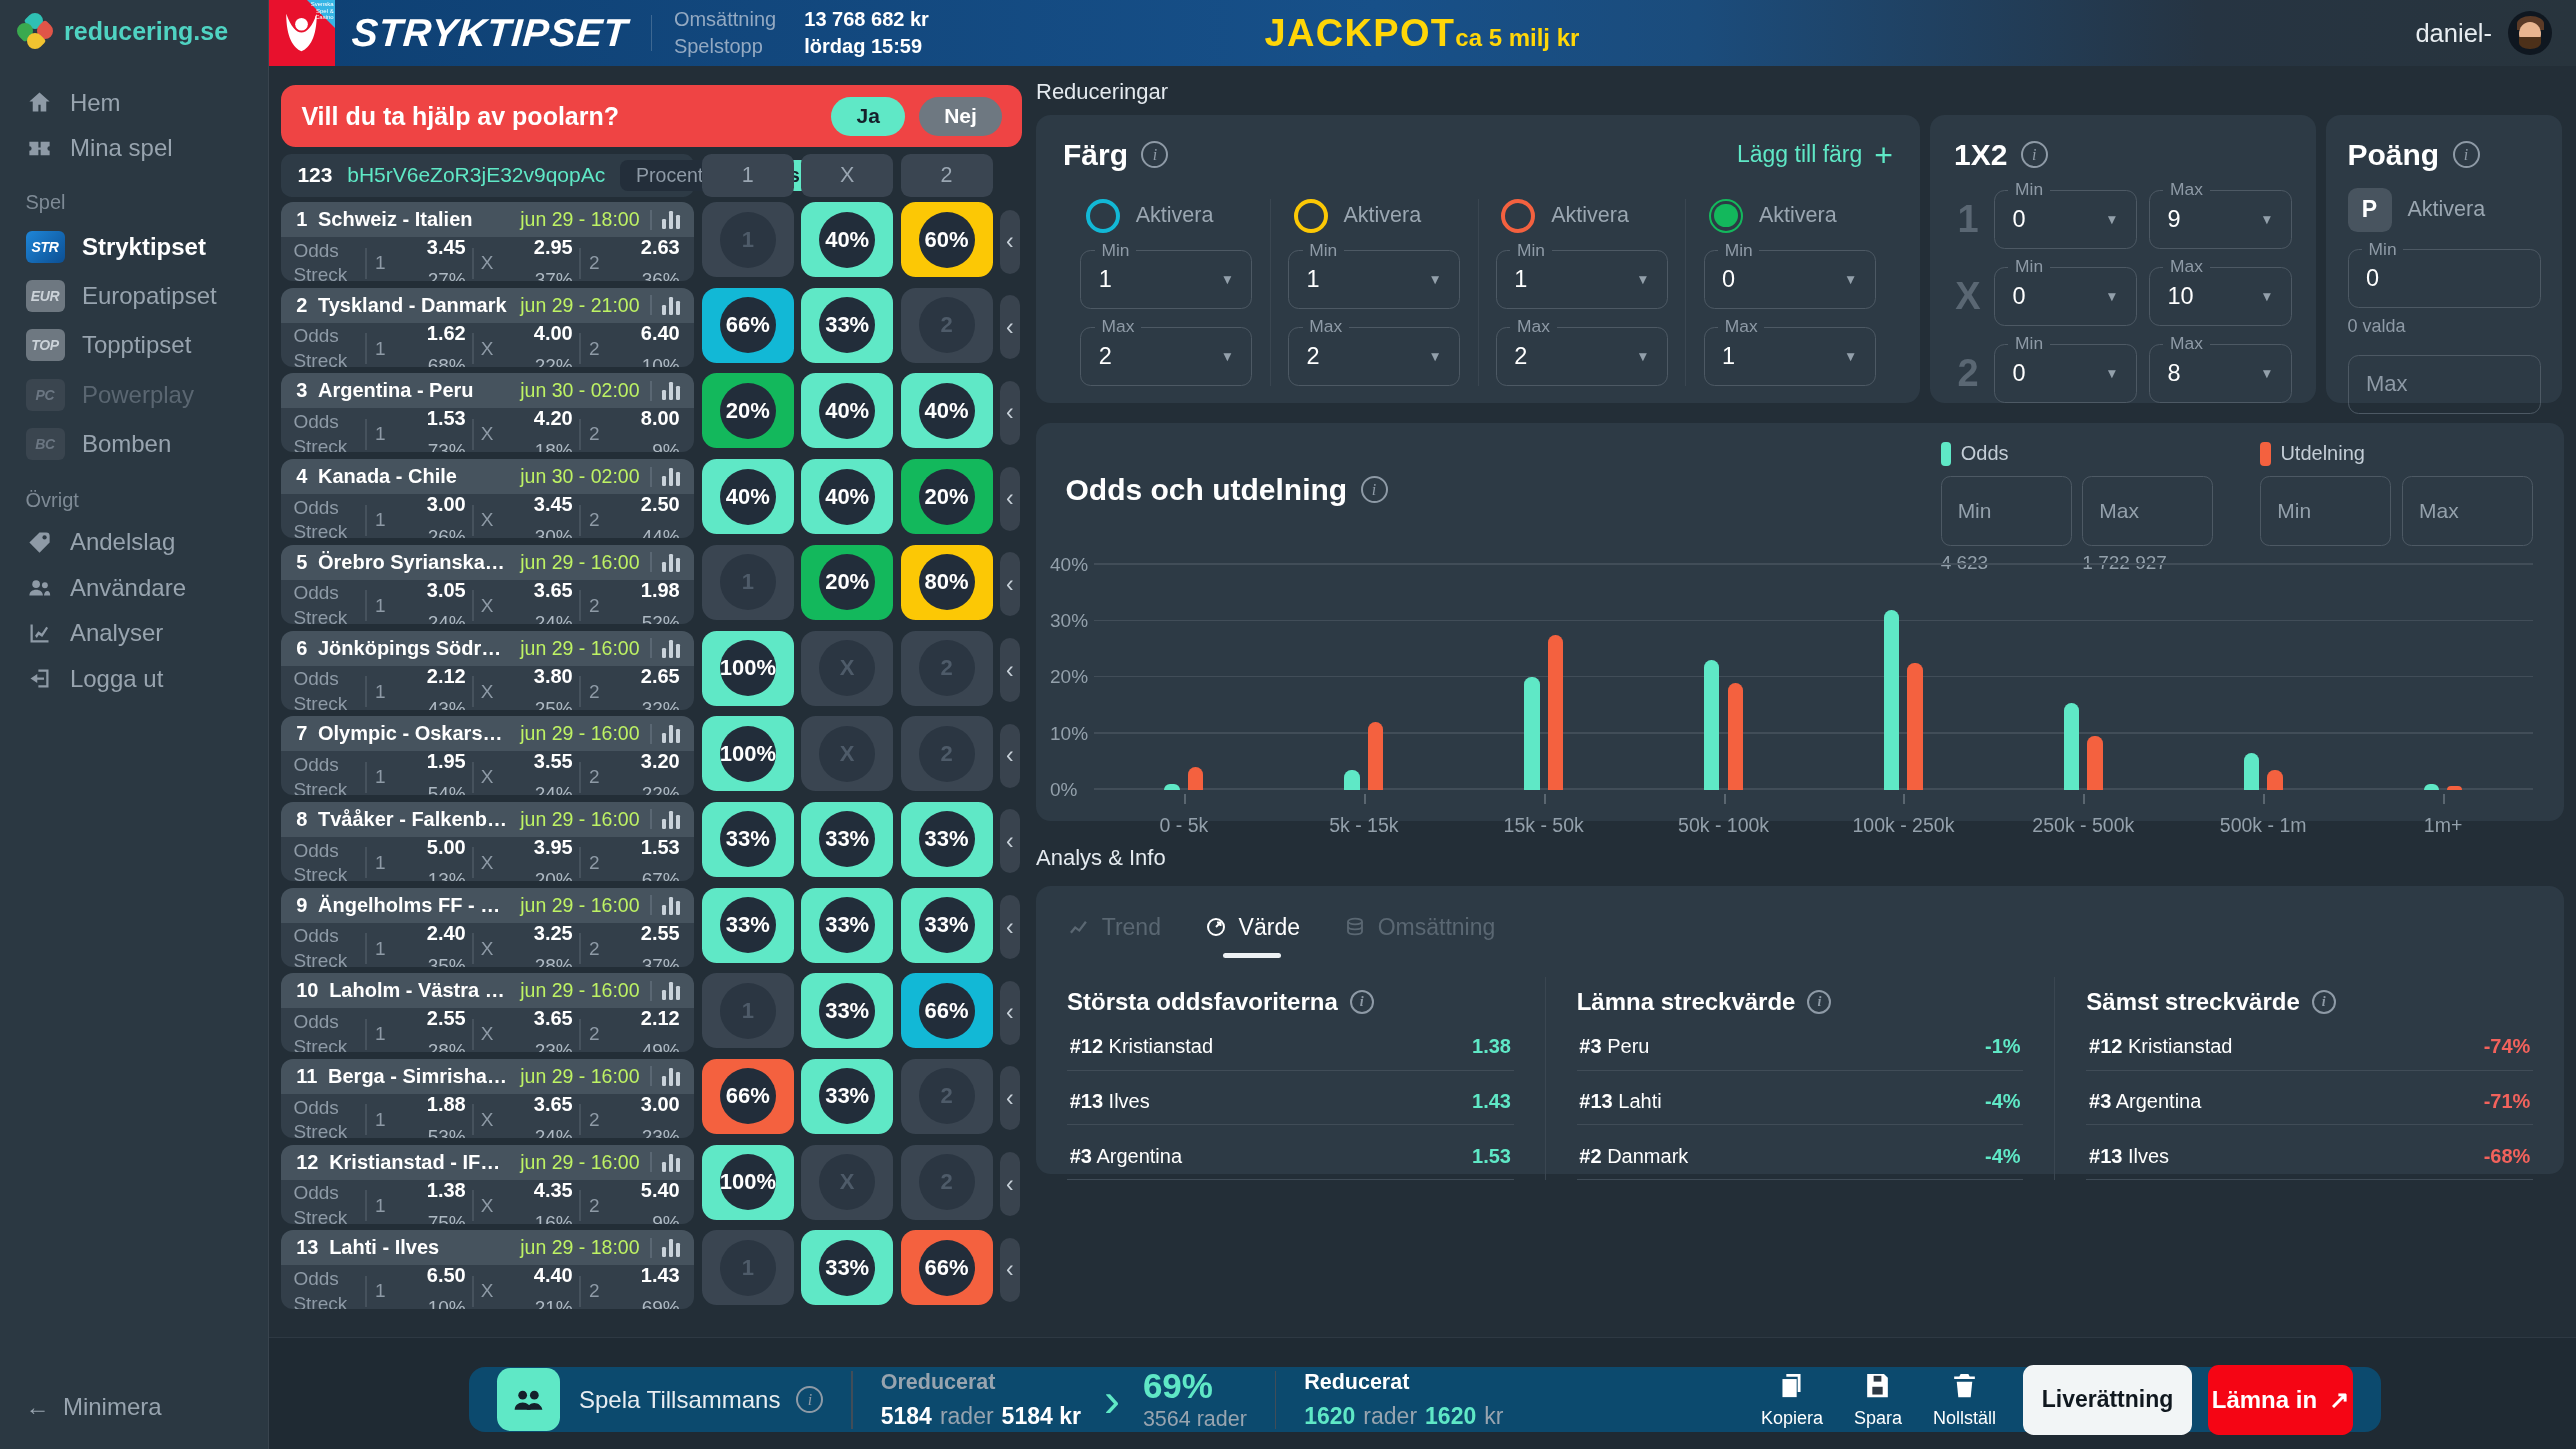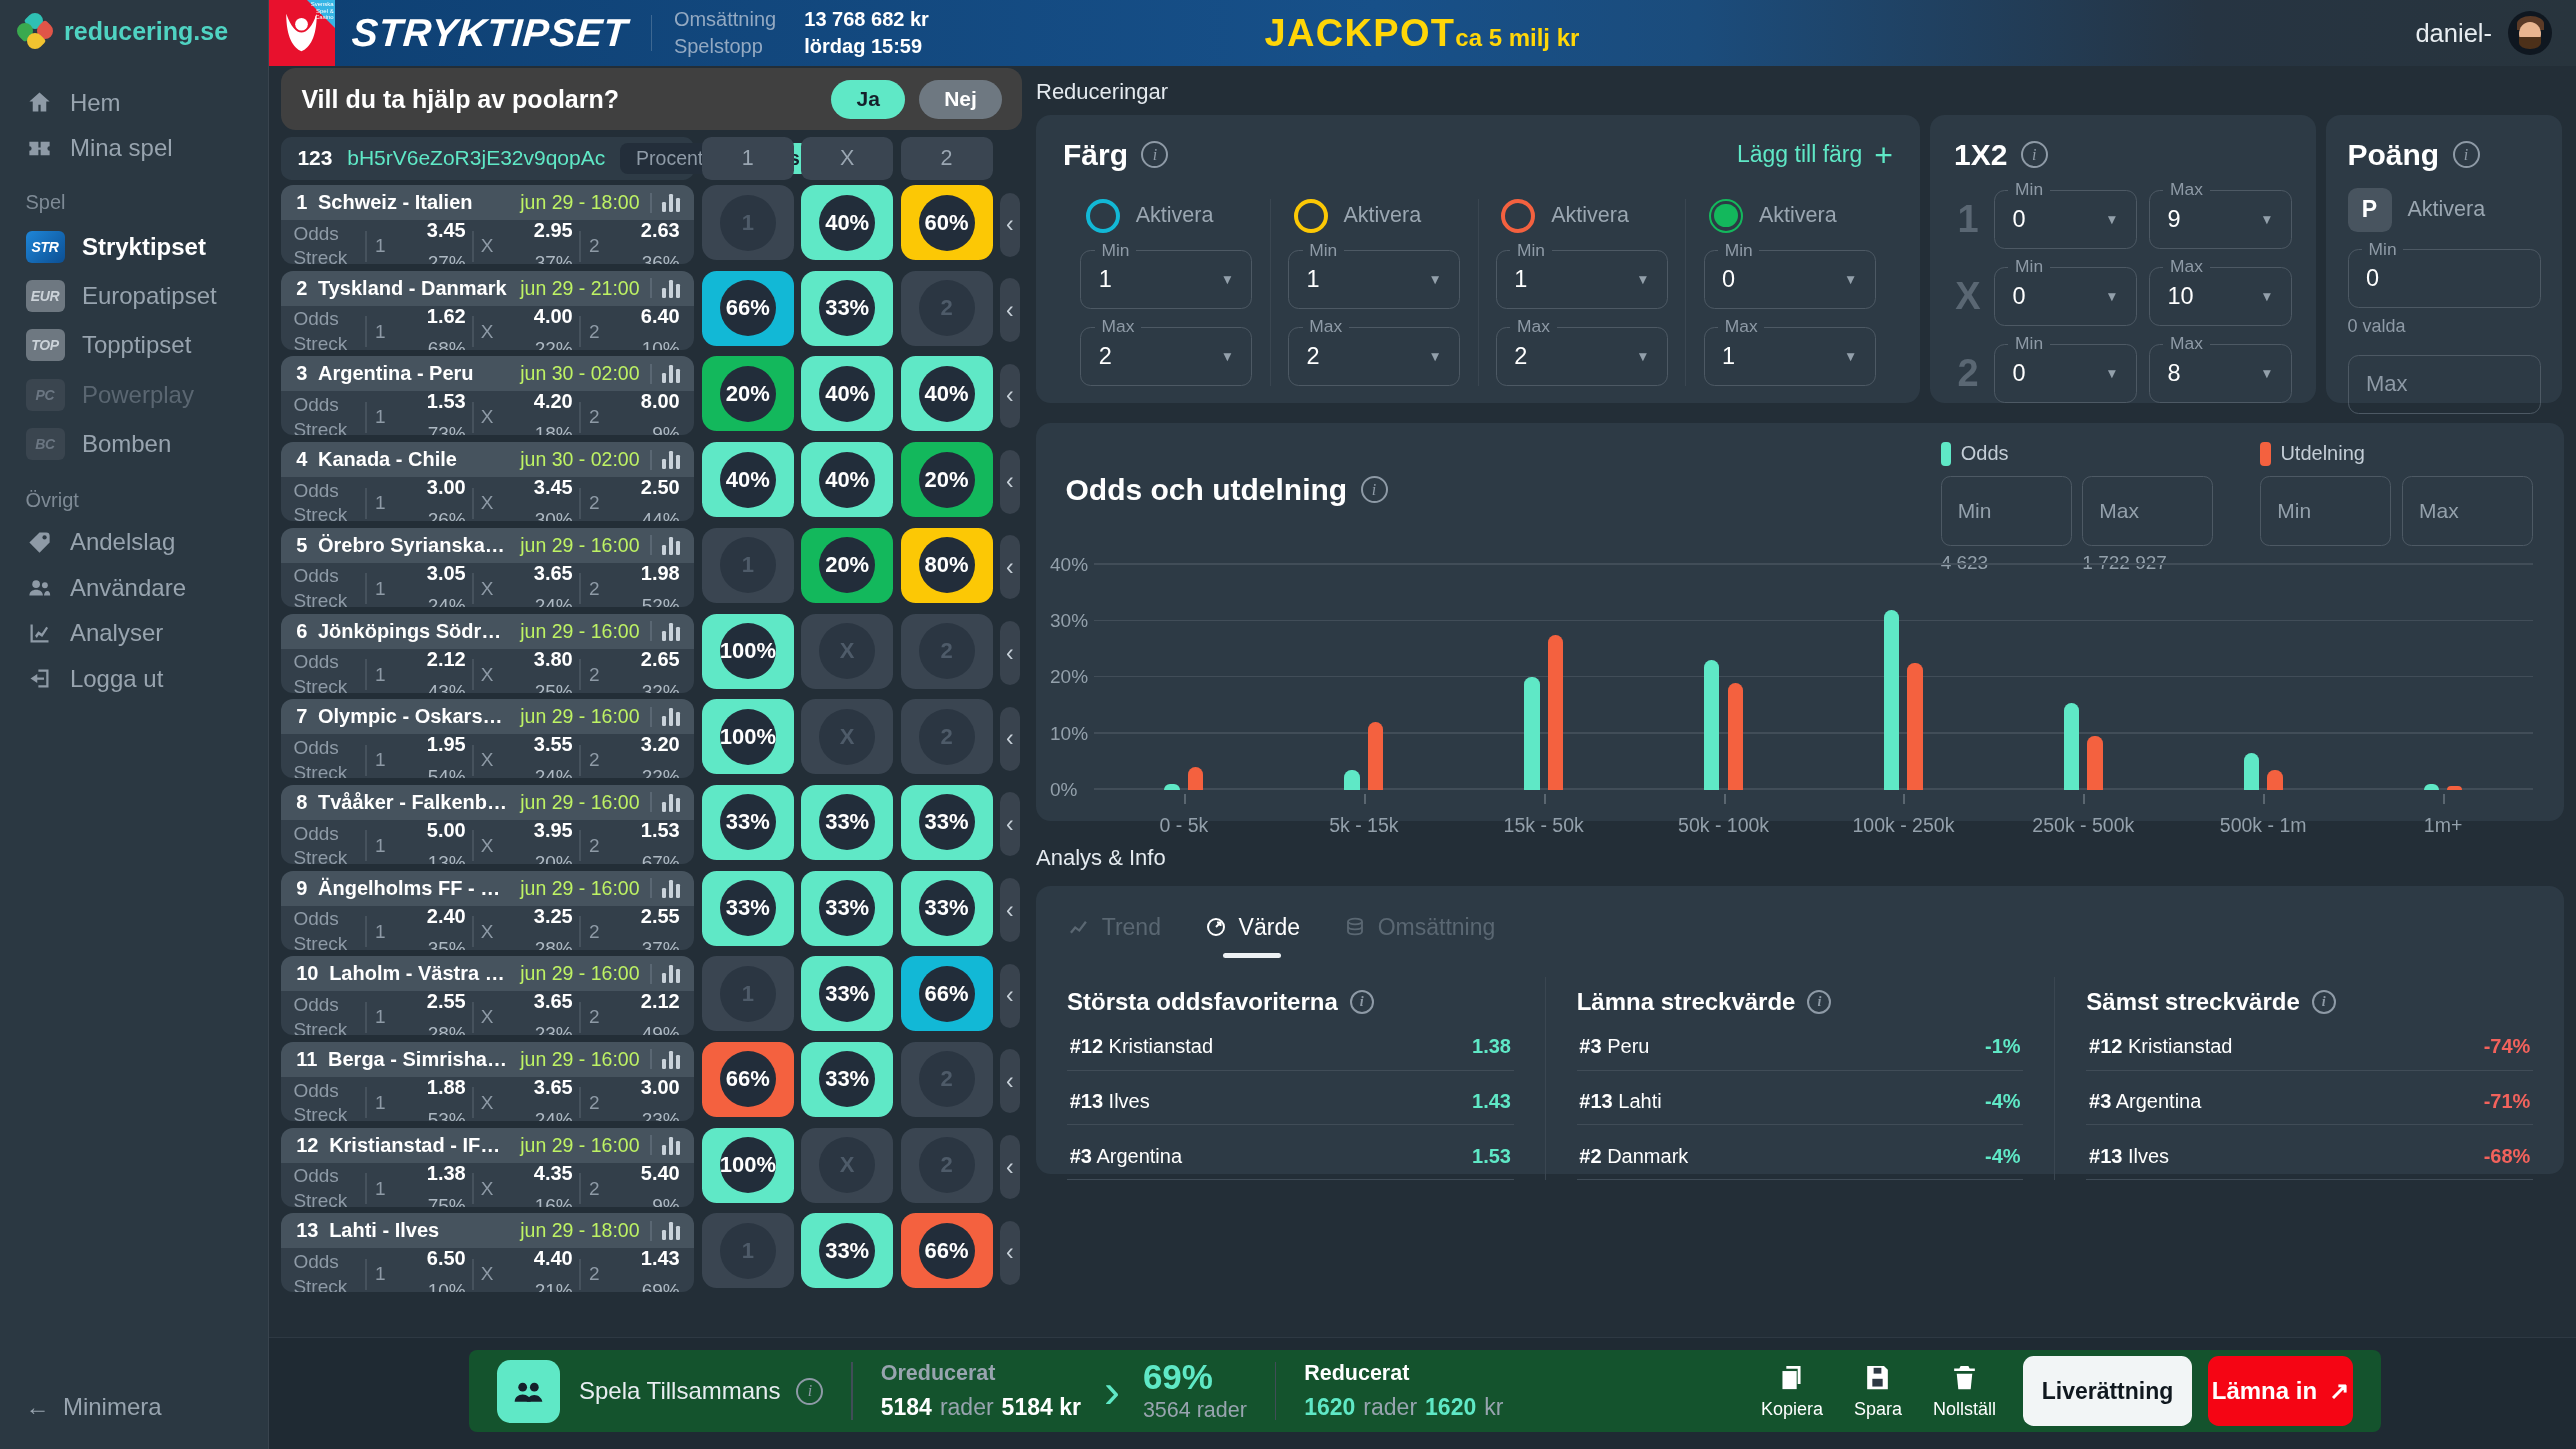--- a/index.html
+++ b/index.html
@@ -52,21 +52,21 @@
   .avatar .hair{position:absolute;top:4.7px;left:8.7px;width:27px;height:14.8px;border-radius:50% 50% 0 0;background:#5B3A26}
   .avatar .face{position:absolute;top:11.4px;left:11.4px;width:21.5px;height:24px;border-radius:50%;background:#E9B590}
   .avatar .beard{position:absolute;top:25.5px;left:11.4px;width:21.5px;height:12px;border-radius:0 0 50% 50%;background:#4C3019}
 
   
   .main{position:absolute;left:268px;top:66px;right:0;bottom:0;background:#232E37}
   .footer-strip{position:absolute;left:0;right:0;bottom:0;height:111px;background:#1F2A33;border-top:1.3px solid #2E3943}
 
   
   .coupon{position:absolute;left:13.4px;top:0;width:741px}
-  .help-card{margin-top:2px;height:62px;background:#404040;border-radius:14.8px;display:flex;align-items:center;padding:0 20px;box-sizing:border-box;gap:13.4px}
+  .help-card{margin-top:19px;height:62px;background:#ef4444;border-radius:14.8px;display:flex;align-items:center;padding:0 20px;box-sizing:border-box;gap:13.4px}
   .help-q{font-size:25px;font-weight:800}
   .pill-btn{height:39px;border-radius:19.5px;font-size:21px;display:grid;place-items:center;padding:0 25.5px}
   .btn-ja{margin-left:auto;background:#5FE8C6;color:#15202B;font-weight:800}
   .btn-nej{background:#6E7881;color:#fff;font-weight:700}
   .coupon-grid{display:grid;grid-template-columns:413px 92px 92px 92px 20px;column-gap:7.4px}
   .header-row{margin-top:6.7px;height:43px}
   .hash-card{background:#2E3B46;border-radius:10.7px;display:flex;align-items:center;gap:14.8px;padding:0 16px;font-size:21px}
   .hash-nr{font-weight:800}
   .hash-id{color:#5FE8C6}
   .mode-pill{margin-left:auto;height:31px;border-radius:8px;padding:0 16px;display:grid;place-items:center;font-size:19.5px;background:#232E3A;color:#8E9AA6}
@@ -167,21 +167,21 @@
   .acol:first-child{border-left:none}
   .ahead{display:flex;align-items:center;gap:12px;font-size:24px;font-weight:800;margin-top:10.7px}
   .ahead .info-i{width:24px;height:24px;font-size:14px}
   .arow{display:flex;justify-content:space-between;align-items:center;padding:19.5px 2.7px 11.4px;border-bottom:1.3px solid #404C57;font-size:20px}
   .aname b{font-weight:800}
   .aval{font-weight:700}
   .aval.positive{color:#5FE8C6}
   .aval.negative{color:#F2625C}
 
   
-  .footer-bar{position:absolute;left:201px;bottom:17px;width:1912px;height:82px;background:#14532d;border-radius:8px;
+  .footer-bar{position:absolute;left:201px;bottom:17px;width:1912px;height:65px;background:#0c4a6e;border-radius:16px;
               display:flex;align-items:center;padding:0 28px;box-sizing:border-box;z-index:6}
   .pt-btn{width:63px;height:63px;border-radius:13.4px;background:#5FE8C6;display:grid;place-items:center;color:#15202B;flex:none}
   .pt-label{font-size:24px;color:#E8EDF1;margin:0 16px 0 19px}
   .f-sep{width:1.3px;height:58px;background:#414D58;margin:0 28px;flex:none}
   .f-block{display:flex;flex-direction:column;gap:8px}
   .f-label{font-size:21.5px;color:#98A4AF;font-weight:700}
   .f-label.white{color:#fff}
   .f-vals{font-size:23px;display:flex;gap:8px;align-items:baseline}
   .f-vals b{font-weight:800}
   .f-vals .dim{color:#98A4AF}

